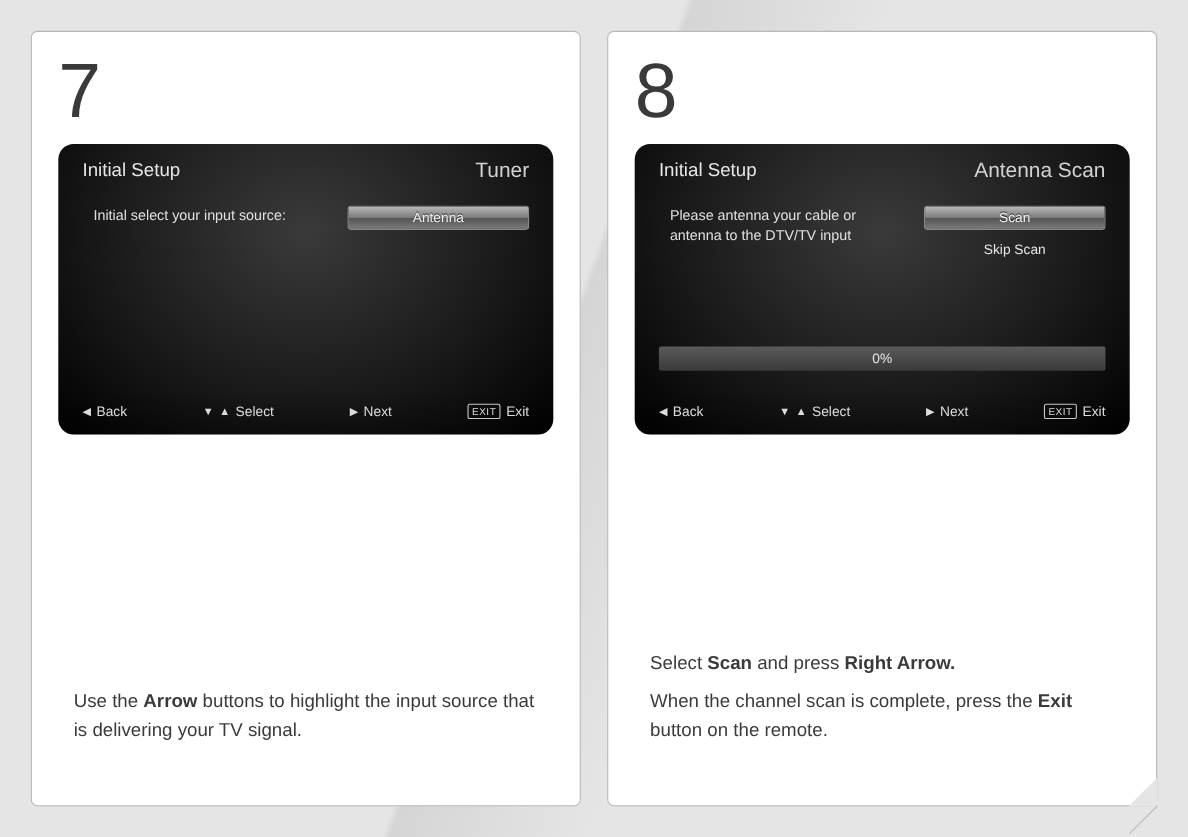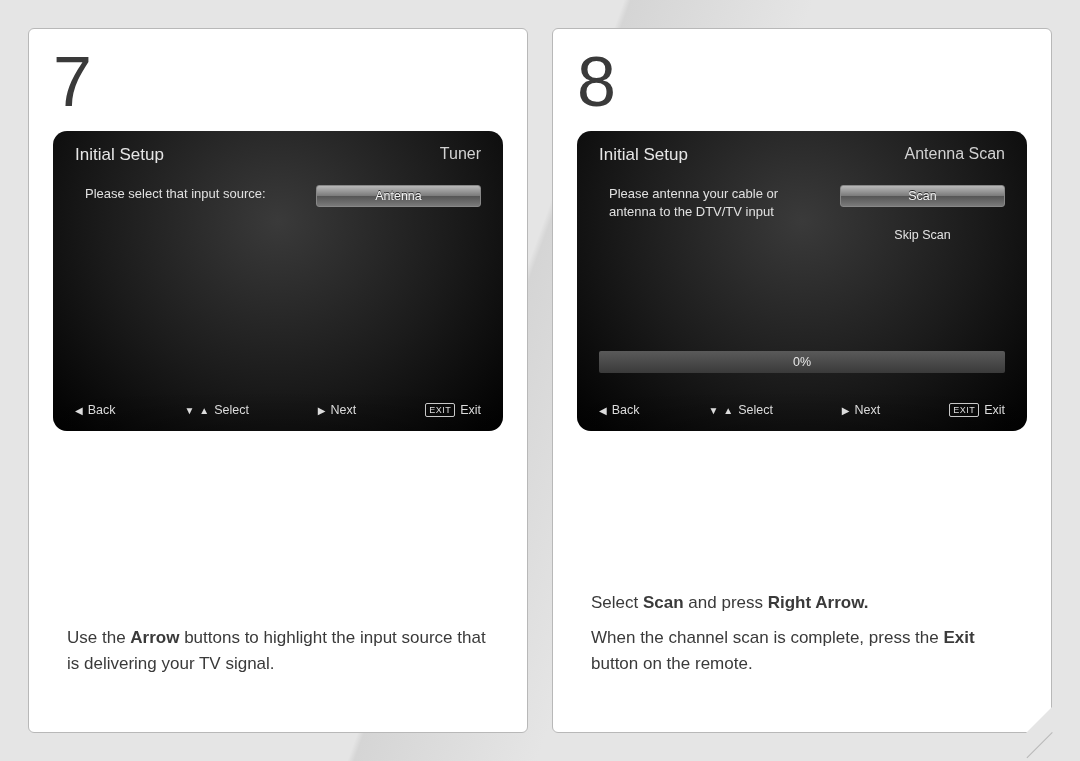--- a/index.html
+++ b/index.html
@@ -30,50 +30,50 @@
   .step-num {
     font-size: 70px;
     font-weight: 300;
     color: #3a3a3a;
     font-family: "Trebuchet MS", Arial, sans-serif;
     line-height: 1;
     margin-bottom: 14px;
   }
   .tv-screen {
     width: 100%;
-    height: 300px;
+    height: 264px;
     background: radial-gradient(ellipse at 50% 30%, #3a3a3a 0%, #1b1b1b 55%, #000 100%);
     border-radius: 14px;
     position: relative;
     color: #d8d8d8;
     font-size: 14px;
     overflow: hidden;
   }
   .tv-header {
     display: flex;
     justify-content: space-between;
     padding: 14px 22px 6px 22px;
     font-size: 17px;
     color: #e6e6e6;
   }
-  .tv-header .right { font-size: 16px; color: #d2d2d2; }
+  .tv-header .right { font-size: 19px; color: #d2d2d2; }
   .tv-body {
     padding: 14px 22px 0 32px;
     display: flex;
     gap: 20px;
   }
   .tv-body .prompt { flex: 1; font-size: 13px; color: #e0e0e0; line-height: 1.4; }
   .options { width: 165px; }
   .opt {
     text-align: center;
     font-size: 12.5px;
     padding: 3px 0;
     border-radius: 3px;
     color: #e4e4e4;
-    margin-bottom: 18px;
+    margin-bottom: 8px;
   }
   .opt.sel {
     background: linear-gradient(#b8b8b8, #7b7b7b 49%, #555 51%, #7a7a7a);
     color: #f4f4f4;
     border: 1px solid #888;
     text-shadow: 0 -1px 0 #222;
   }
   .progress-wrap {
     position: absolute;
     left: 22px; right: 22px;
@@ -143,21 +143,21 @@
 
   <div class="card">
     <div class="step-num">7</div>
 
     <div class="tv-screen">
       <div class="tv-header">
         <span>Initial Setup</span>
         <span class="right">Tuner</span>
       </div>
       <div class="tv-body">
-        <div class="prompt">Please select that input source:</div>
+        <div class="prompt">Initial select your input source:</div>
         <div class="options">
           <div class="opt sel">Antenna</div>
         </div>
       </div>
       <div class="nav-row">
         <span>
             <span class="tri">◀</span>
             <span>Back</span>
           </span>
         <span>

